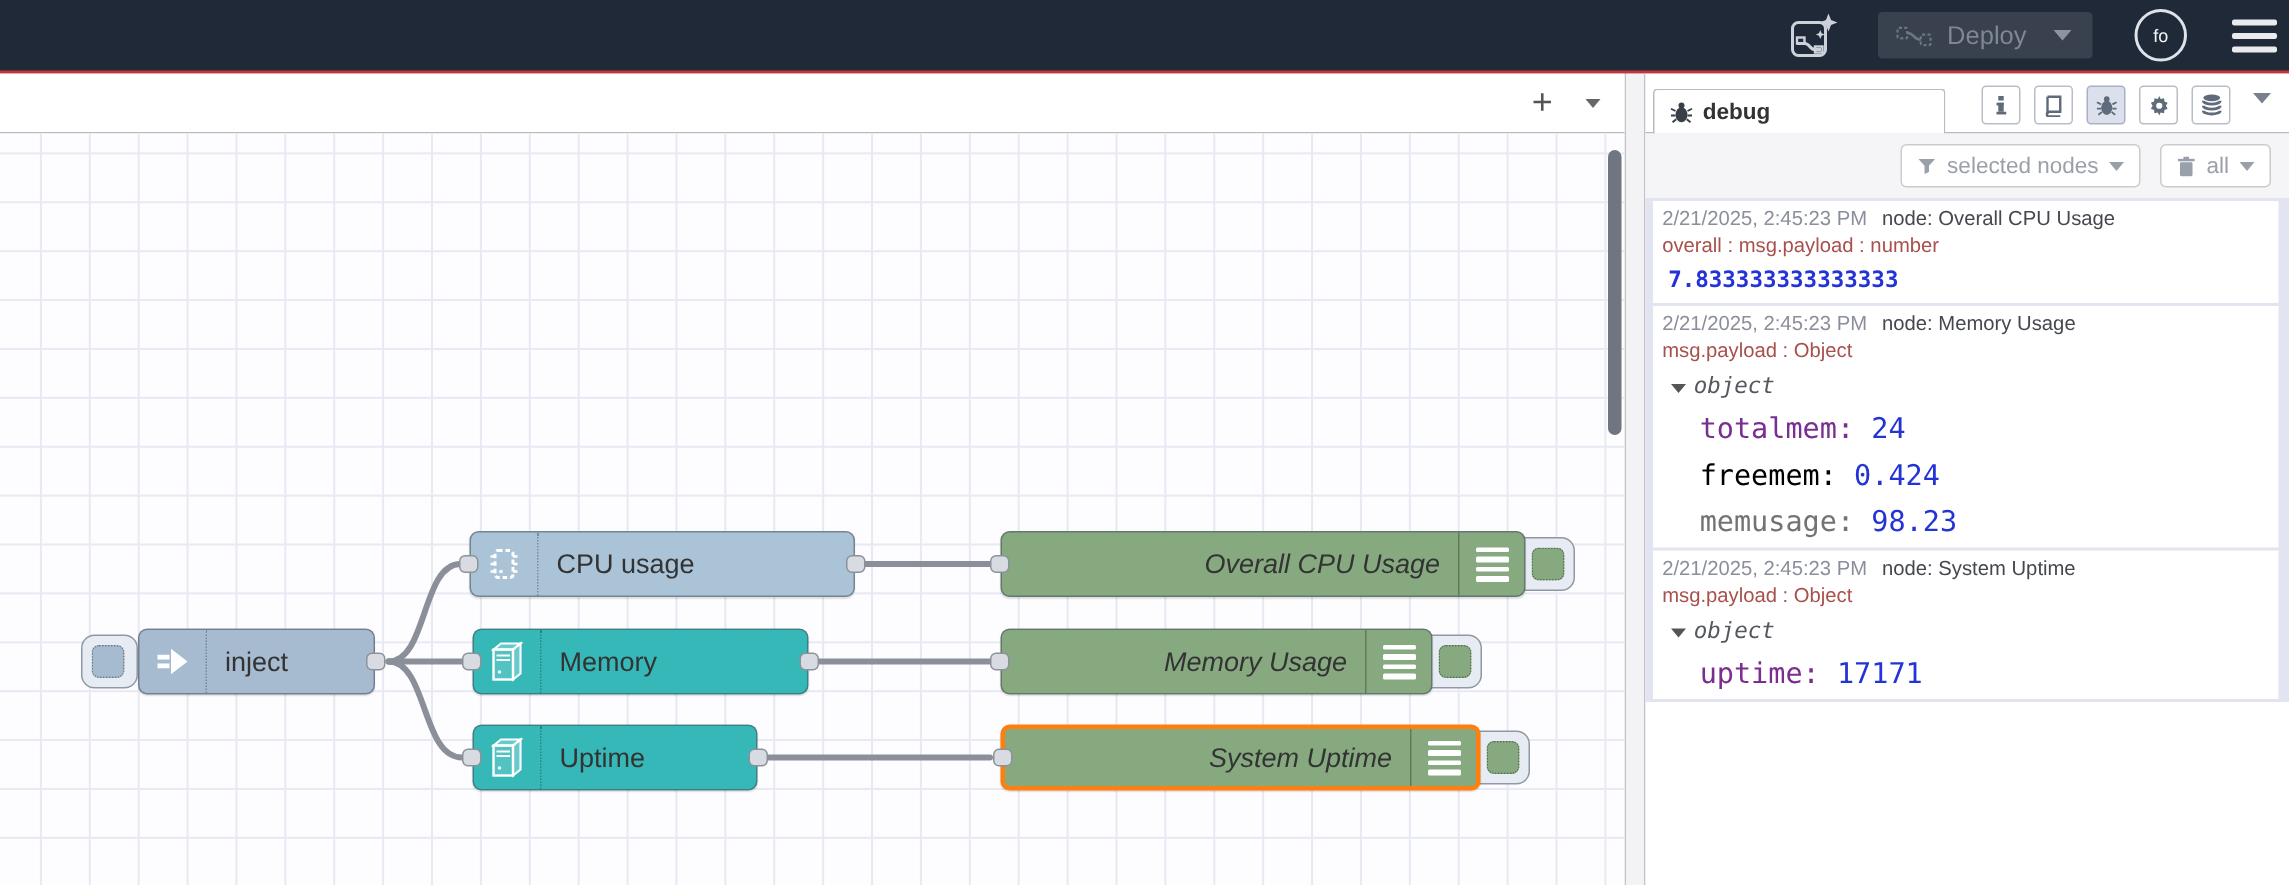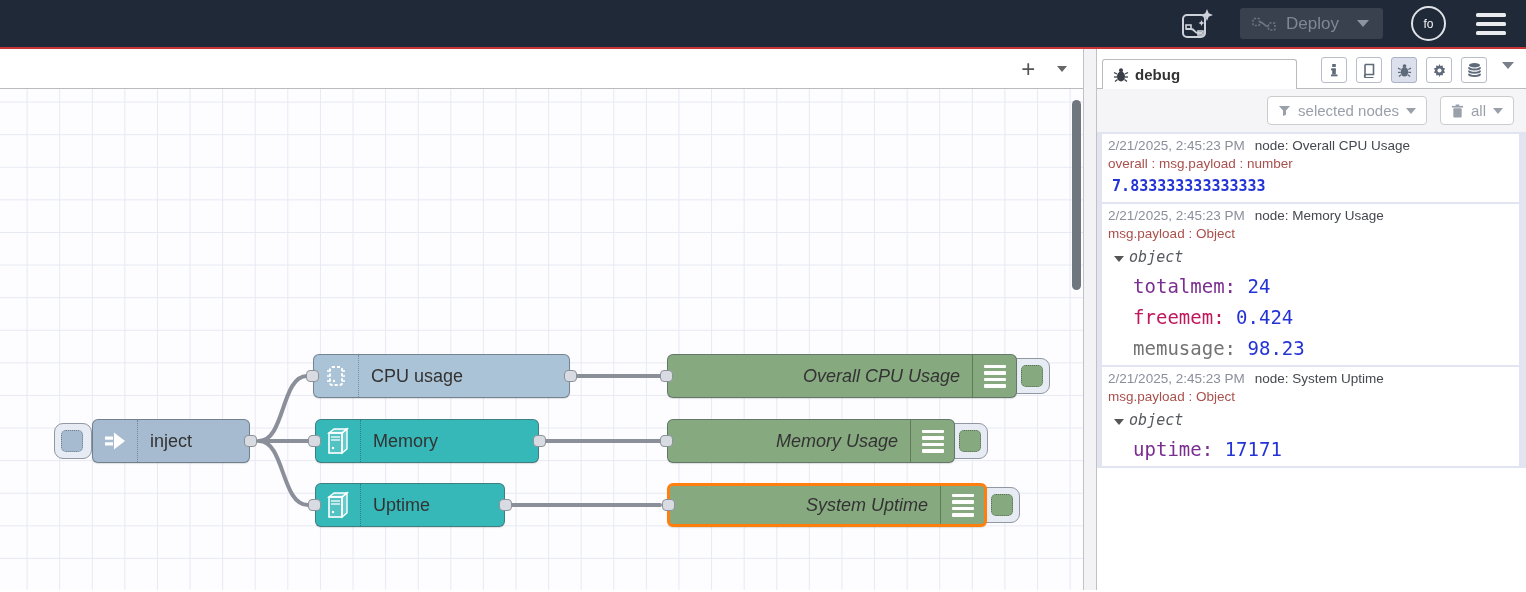--- a/index.html
+++ b/index.html
@@ -1,21 +1,21 @@
 <!DOCTYPE html>
 <html><head>
 <meta charset="utf-8">
 <style>
   * { margin:0; padding:0; box-sizing:border-box; }
   html,body { width:1526px; height:592px; overflow:hidden;
     font-family:"Liberation Sans", sans-serif; background:#fff; }
 
   
   .topbar { height:49px; background:#202938; border-bottom:2px solid #c93434;
-    display:flex; align-items:center; justify-content:flex-end; padding-right:20px; }
+    display:flex; align-items:center; justify-content:flex-end; padding-right:8px; }
   .topbar .spacer { flex:1; }
   .ai-btn { width:38px; height:34px; display:flex; align-items:center; justify-content:center; margin-right:24px; cursor:pointer; }
   .deploy-btn { height:31px; background:#39414f; border-radius:3px; display:flex; align-items:center;
     padding:0 14px 0 12px; margin-right:28px; cursor:default; }
   .deploy-btn .lbl { color:#7f8795; font-size:17px; margin:0 4px 0 10px; }
   .caret { width:0; height:0; border-left:6px solid transparent; border-right:6px solid transparent;
     border-top:7px solid #8d94a0; margin-left:14px; }
   .avatar { width:35px; height:35px; border-radius:50%; border:2px solid #dfe3e9; color:#f2f4f7;
     display:flex; align-items:center; justify-content:center; font-size:12px; margin-right:30px; cursor:pointer; }
   .hamburger { width:30px; display:flex; flex-direction:column; gap:5px; cursor:pointer; }
@@ -372,21 +372,21 @@
         <div class="m-head">
           <span>2/21/2025, 2:45:23 PM</span><span class="m-src">node: Memory Usage</span>
         </div>
         <div class="m-meta" style="color: rgb(168, 80, 76);">msg.payload : Object</div>
         <div class="m-obj"><span class="tri"></span><span>object</span></div>
         <div class="m-field">
           <span style="color: rgb(122, 46, 143);">totalmem:</span>
           <span style="color: rgb(36, 51, 214);">24</span>
         </div>
         <div class="m-field">
-          <span style="color: #be185d;">freemem:</span>
+          <span style="color: #000000;">freemem:</span>
           <span style="color: rgb(36, 51, 214);">0.424</span>
         </div>
         <div class="m-field">
           <span style="color: #737373;">memusage:</span>
           <span style="color: rgb(36, 51, 214);">98.23</span>
         </div>
       </div>
 
       <div class="msg">
         <div class="m-head">

